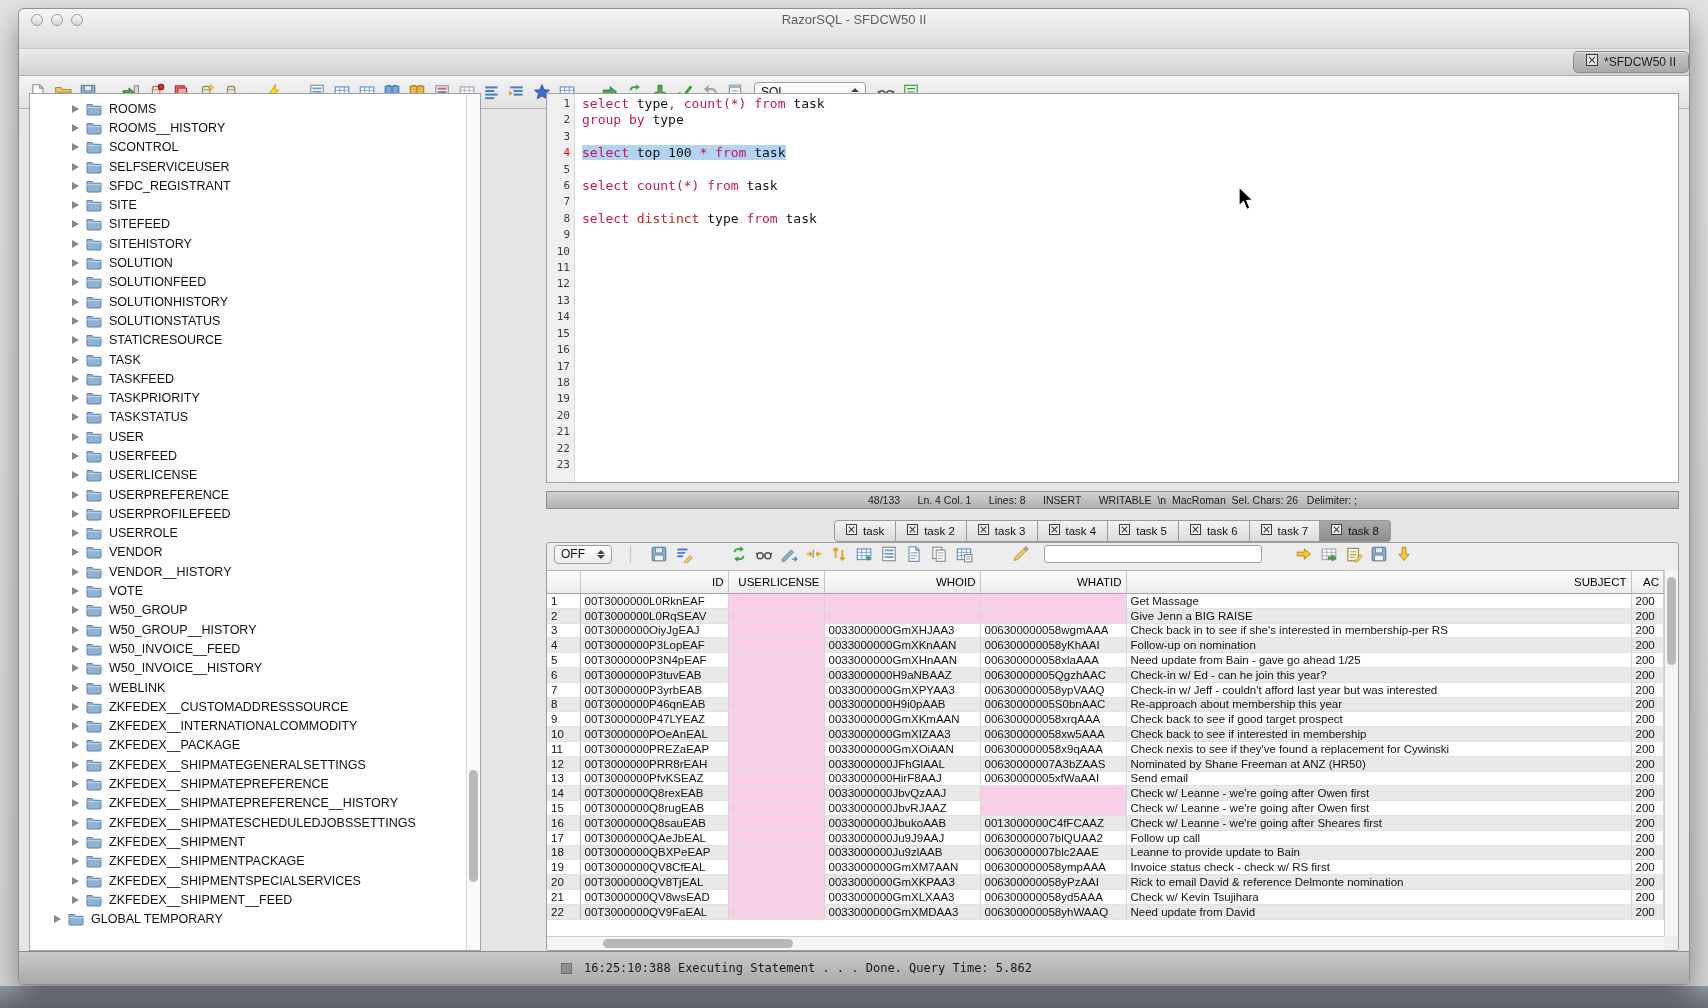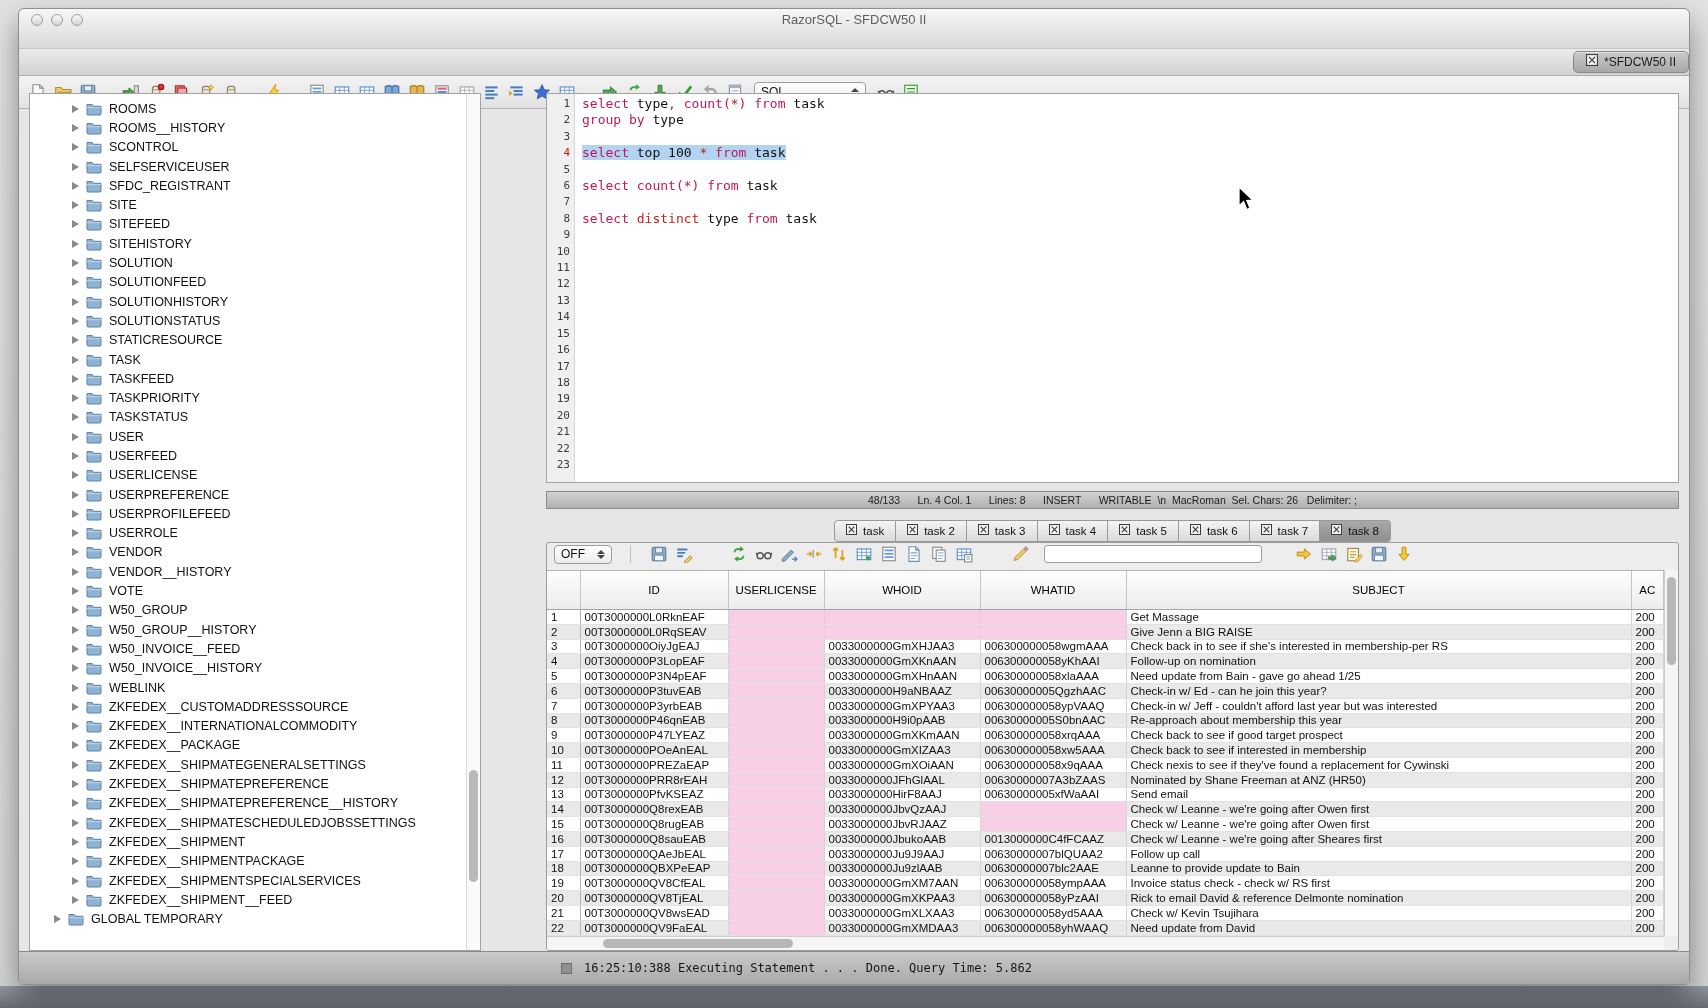--- a/index.html
+++ b/index.html
@@ -89,22 +89,22 @@
     background:#ededed; border:1px solid #9d9d9d; border-radius:3px; overflow:hidden; }
   .res-toolbar { height:22px; display:flex; align-items:center; padding:0 7px; gap:14px; }
   .limit-combo { width:58px; margin:0; height:19px; }
   .vline { width:1px; height:18px; background:#c2c2c2; margin:0 4px; }
   .search-input { width:218px; height:18px; border:1px solid #9f9f9f; border-radius:3px;
     font-size:11px; padding:0 5px; background:#fff; }
   .res-table { position:absolute; top:27px; left:0; right:14px; bottom:14px;
     background:#fff; border-top:1px solid #b5b5b5; overflow:hidden; }
   table { border-collapse:collapse; table-layout:fixed; width:100%; font-size:11.5px; }
   th { background:linear-gradient(#fdfdfd,#ececec); border-right:1px solid #c4c4c4;
-    border-bottom:1px solid #a5a5a5; font-weight:normal; text-align:center;
-    padding:13px 4px; height:16px; white-space:nowrap; overflow:hidden;margin-left:24px; }
+    border-bottom:1px solid #a5a5a5; font-weight:normal; text-align:right;
+    padding:5px 4px; height:16px; white-space:nowrap; overflow:hidden;margin-left:24px; }
   td { border-right:1px solid #d4d4d4; border-bottom:1px solid #e2e2e2; padding:0 4px;
     height:14.8px; white-space:nowrap; overflow:hidden; color:#111; }
   tr.odd td { background:#fff; } tr.even td { background:#e9e9e9; }
   td.nullc { background:#f8cfe6 !important; }
   td.rownum { border-right:1px solid #b2b2b2; }
   .v-scroll { position:absolute; right:0; top:27px; width:14px; bottom:14px;
     background:#f5f5f5; border-left:1px solid #ccc; }
   .v-thumb { position:absolute; top:2%; height:24%; left:2px; width:9px; background:#b7b7b7; border-radius:5px; }
   .h-scroll { position:absolute; left:0; right:14px; bottom:0; height:14px;
     background:#f5f5f5; border-top:1px solid #ccc; }

